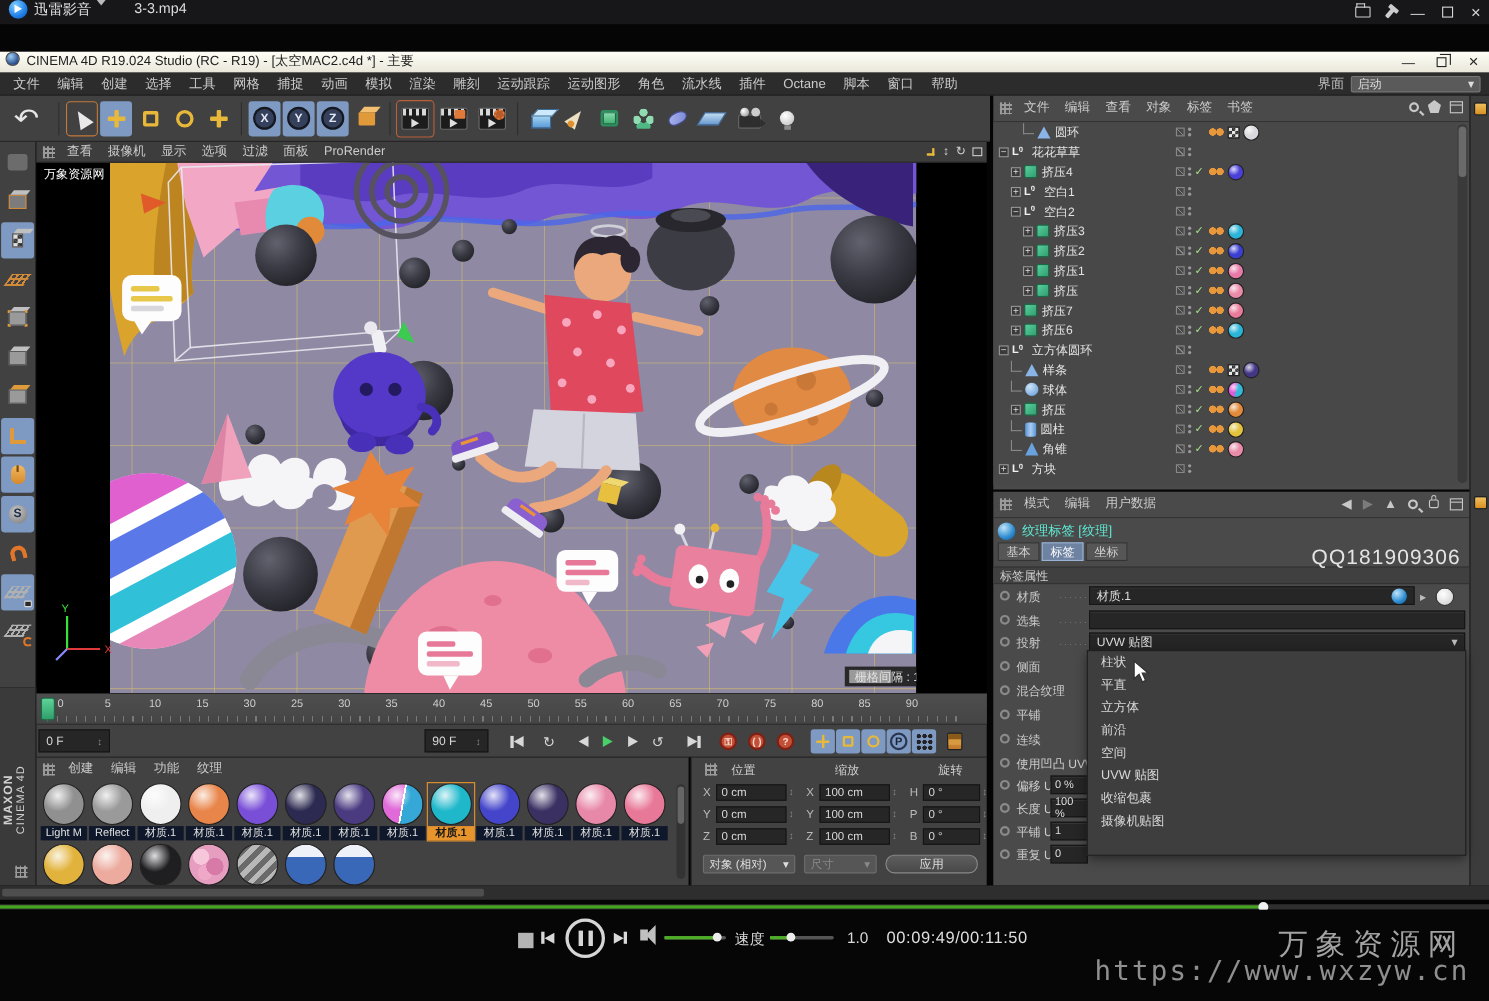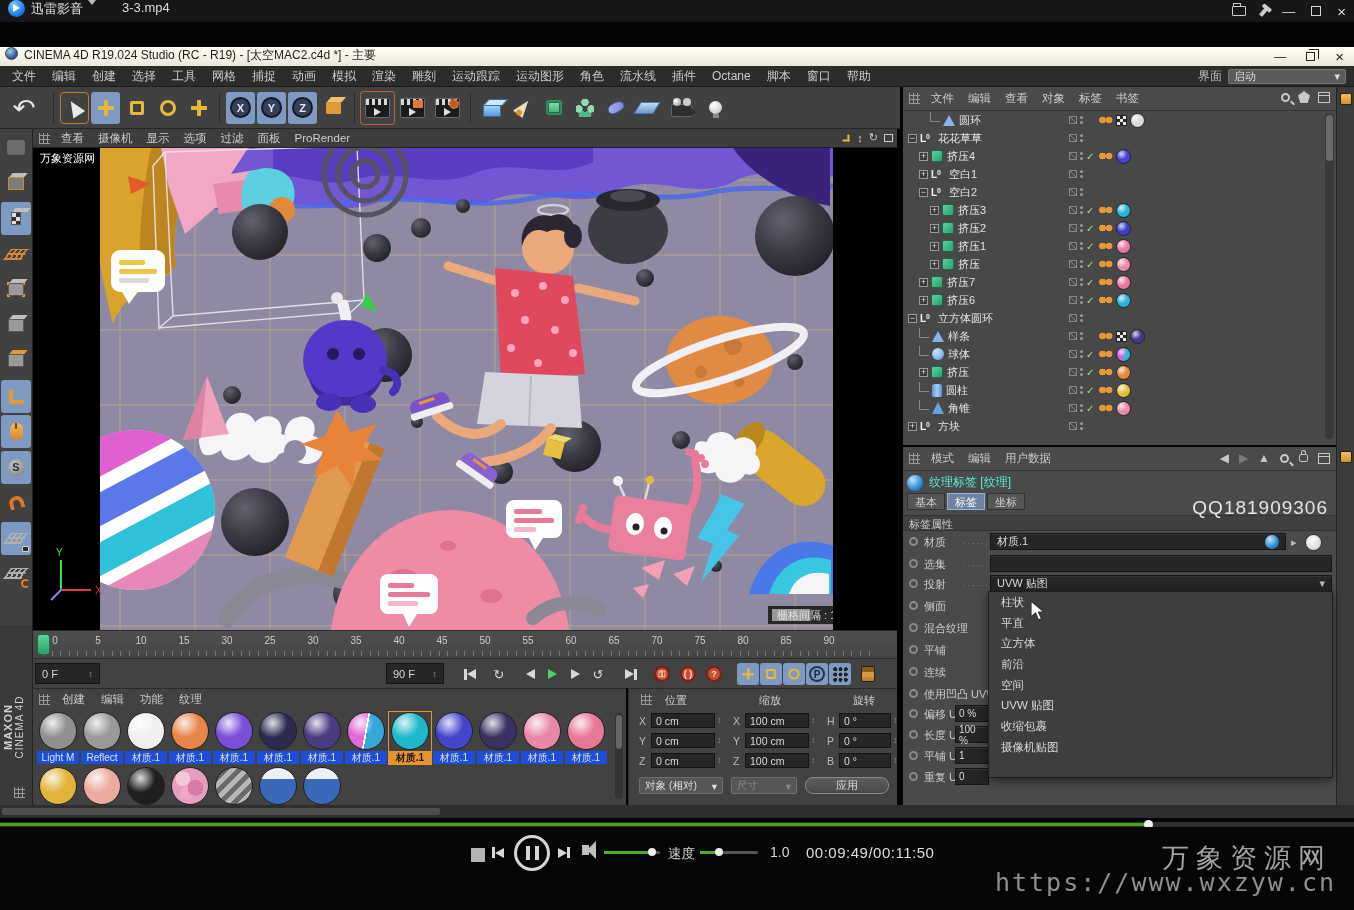--- a/index.html
+++ b/index.html
@@ -191,21 +191,21 @@
     radial-gradient(circle at 15% 50%,#222 1.8px,transparent 2.2px),radial-gradient(circle at 50% 50%,#222 1.8px,transparent 2.2px),radial-gradient(circle at 85% 50%,#222 1.8px,transparent 2.2px),
     radial-gradient(circle at 15% 85%,#222 1.8px,transparent 2.2px),radial-gradient(circle at 50% 85%,#222 1.8px,transparent 2.2px),radial-gradient(circle at 85% 85%,#222 1.8px,transparent 2.2px)}
   .layersico{width:14px;height:16px;background:linear-gradient(#e0a04a,#c07a2a);border-radius:2px;box-shadow:inset 0 5px 0 #8a5a1a,inset 0 10px 0 #d89a40;border:1px solid #222}
 
   
   #matmgr{left:33px;top:688px;width:593px;height:117px;background:#424242;border-top:1px solid #2a2a2a;overflow:hidden}
   #matmenu{height:20px;display:flex;align-items:center}
   #matmenu .menu-item{font-size:11.5px;padding:0 8px}
   .mat-swatch{position:absolute;width:42px}
   .mball2{width:38px;height:38px;border-radius:50%;margin:0 auto;border:1px solid #222}
-  .mlab{margin-top:1px;height:13px;font-size:10px;color:#e0e0e0;text-align:center;line-height:13px;background:#1d4ed8;overflow:hidden;white-space:nowrap}
+  .mlab{margin-top:1px;height:13px;font-size:10px;color:#e0e0e0;text-align:center;line-height:13px;background:#0f172a;overflow:hidden;white-space:nowrap}
   .mat-swatch.sel{outline:1.5px solid #e8942c}
   .mat-swatch.sel .mlab{background:#e8942c;color:#181818;font-weight:bold}
   #matscroll{position:absolute;right:3px;top:24px;width:8px;height:86px;background:#333;border-radius:4px}
   #matscroll i{position:absolute;left:1px;right:1px;top:2px;height:34px;background:#666;border-radius:4px}
 
   
   #coordmgr{left:628px;top:688px;width:269px;height:117px;background:#424242;border-top:1px solid #2a2a2a;border-left:1px solid #2a2a2a}
   .chead{position:absolute;top:4px;font-size:11px;color:#cfcfcf}
   .caxis{position:absolute;font-size:10.5px;color:#bbb}
   .cbox{position:absolute;width:64px;height:15px;background:#262626;border:1px solid #141414;color:#d8d8d8;font-size:10.5px;display:flex;align-items:center;padding:0 4px}

